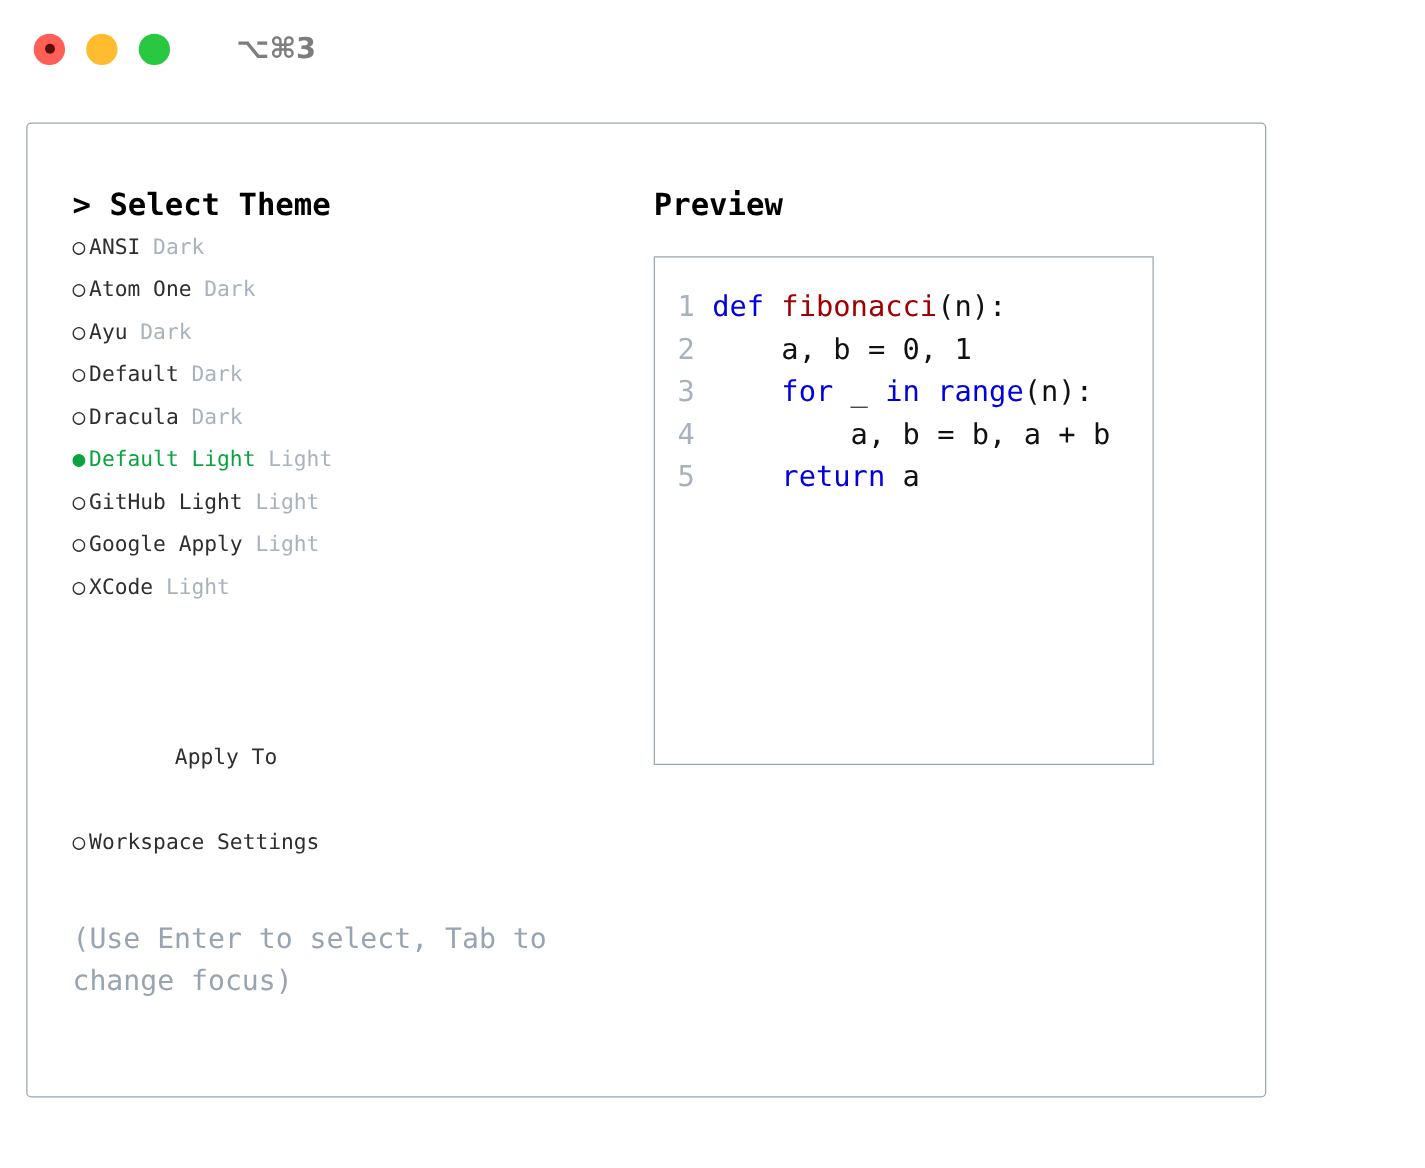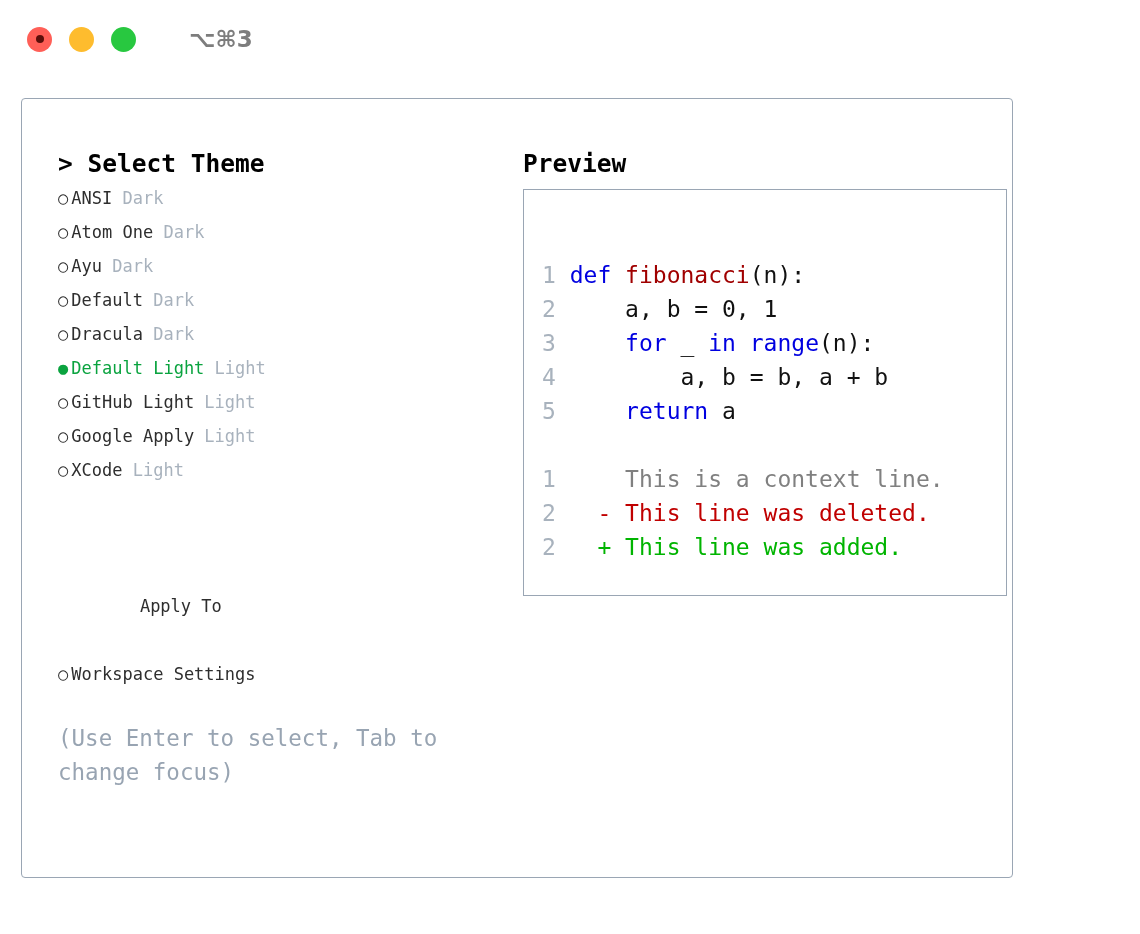--- a/index.html
+++ b/index.html
@@ -106,42 +106,42 @@
   .opt.selected .label  { color: #0aa33f; }
   .opt .suffix { color: #a8b2bd; }
   .opt.plain .marker { color: transparent; }
 
   .group-gap { height: 34px; }
   .hint {
     font-size: 22.5px;
     line-height: 34px;
     color: #98a4b2;
     width: 420px;
-    margin-top: 30px;
+    margin-top: 43px;
   }
 
   
   .right-col {
     flex: 1;
     padding-left: 20px;
     box-sizing: border-box;
   }
   .preview-title {
     font-size: 24.5px;
     font-weight: 700;
     color: #000;
     line-height: 34px;
-    margin-bottom: 8px;
+    margin-bottom: 24px;
   }
   .preview-box {
-    width: 484px;
+    width: 400px;
     height: 407px;
     border: 1.6px solid #9aa6b4;
     box-sizing: border-box;
-    padding: 68px 0 0 18px;
+    padding: 23px 0 0 18px;
   }
   .code-line {
     font-size: 23px;
     line-height: 34px;
     white-space: pre;
     color: #111;
   }
   .ln {
     color: #a8b2bd;
     display: inline-block;
@@ -205,22 +205,17 @@
 
       <div class="preview-box">
         <div id="code-block">
             <div class="code-line"><span class="ln">1</span><span> </span><span class="kw">def </span><span class="fn">fibonacci</span><span class="plain-code">(n):</span></div>
             <div class="code-line"><span class="ln">2</span><span> </span><span class="plain-code">    a, b = 0, 1</span></div>
             <div class="code-line"><span class="ln">3</span><span> </span><span class="plain-code">    </span><span class="kw">for</span><span class="plain-code"> _ </span><span class="kw">in</span><span class="plain-code"> </span><span class="kw">range</span><span class="plain-code">(n):</span></div>
             <div class="code-line"><span class="ln">4</span><span> </span><span class="plain-code">        a, b = b, a + b</span></div>
             <div class="code-line"><span class="ln">5</span><span> </span><span class="plain-code">    </span><span class="kw">return</span><span class="plain-code"> a</span></div>
           </div>
         <div class="blank-line"></div>
-        <div id="diff-block">
-            <div class="code-line"><span class="ln">1</span><span class="diff-ctx">     </span><span class="diff-ctx">This is a context line.</span></div>
-            <div class="code-line"><span class="ln">2</span><span class="diff-del">   - </span><span class="diff-del">This line was deleted.</span></div>
-            <div class="code-line"><span class="ln">2</span><span class="diff-add">   + </span><span class="diff-add">This line was added.</span></div>
-          </div>
       </div>
     </div>
 
   </div>
 </div>
 
 </body></html>

